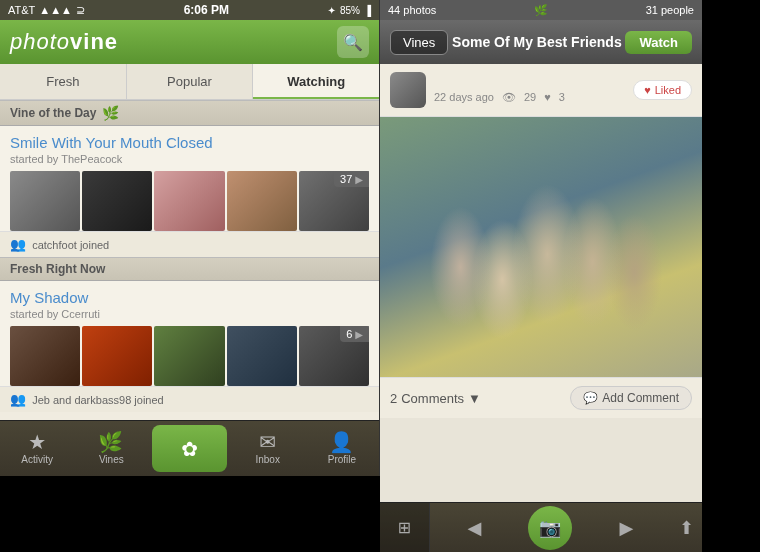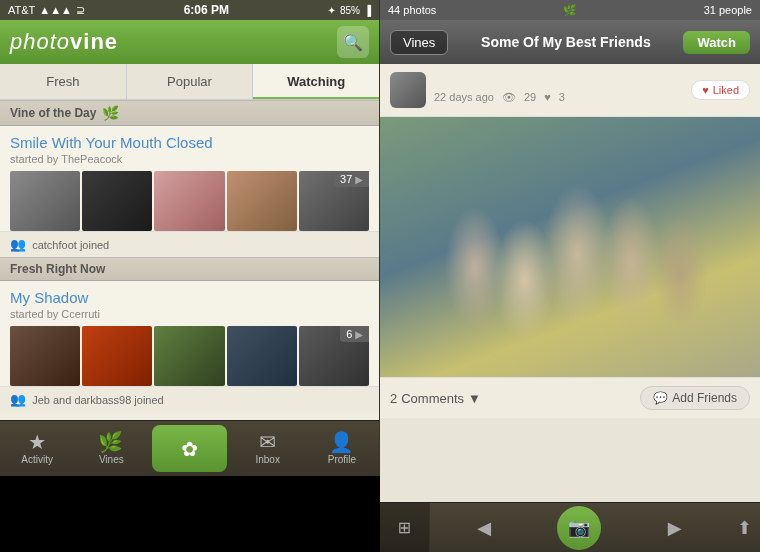--- a/index.html
+++ b/index.html
@@ -211,21 +211,21 @@
       background: linear-gradient(180deg, #7ab648 0%, #5a9430 100%);
       border-radius: 8px;
       margin: 4px;
       color: #fff;
     }
     .nav-icon { font-size: 20px; line-height: 1; }
     .nav-label { font-size: 10px; }
 
     
     .right-phone {
-      width: 380px;
+      width: 322px;
       height: 552px;
       background: #e8e4d8;
       display: flex;
       flex-direction: column;
       overflow: hidden;
     }
 
     
     .right-status-bar {
       background: #5a5a5a;
@@ -595,21 +595,21 @@
     </div>
 
     <div class="comments-bar">
       <div class="comments-text">
         <span>2</span>
         <span>Comments</span>
         <span>▼</span>
       </div>
       <button class="add-comment-btn">
         <span>💬</span>
-        <span>Add Friends</span>
+        <span>Add Comment</span>
       </button>
     </div>
   </div>
 
   <div class="right-toolbar">
     <div class="toolbar-grid">
       <span>⊞</span>
     </div>
     <div class="toolbar-nav">
       <span class="toolbar-btn">◀</span>

